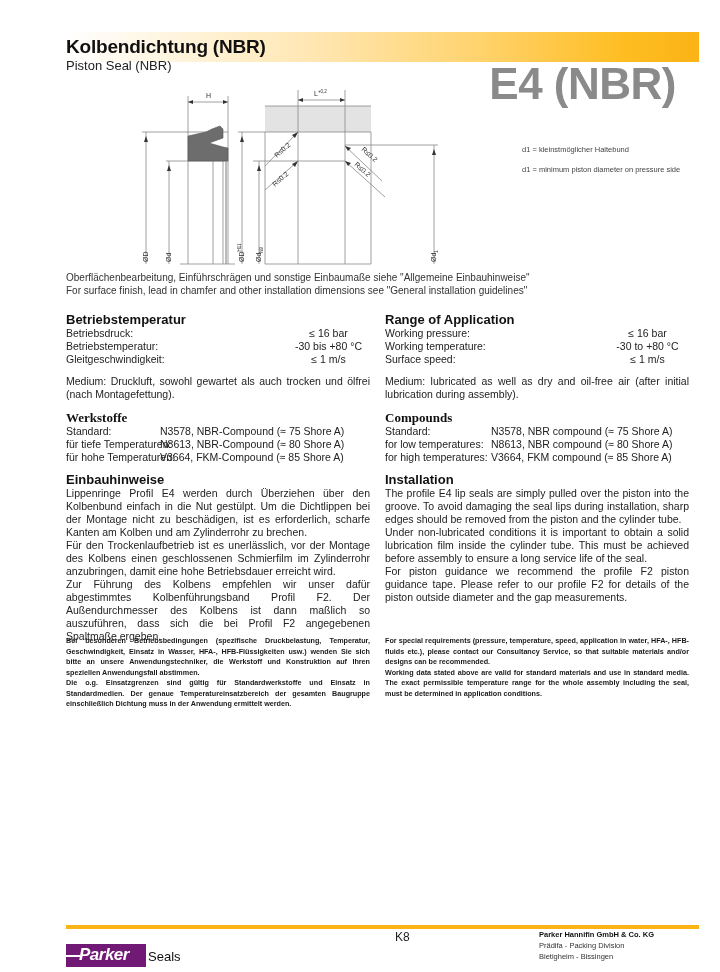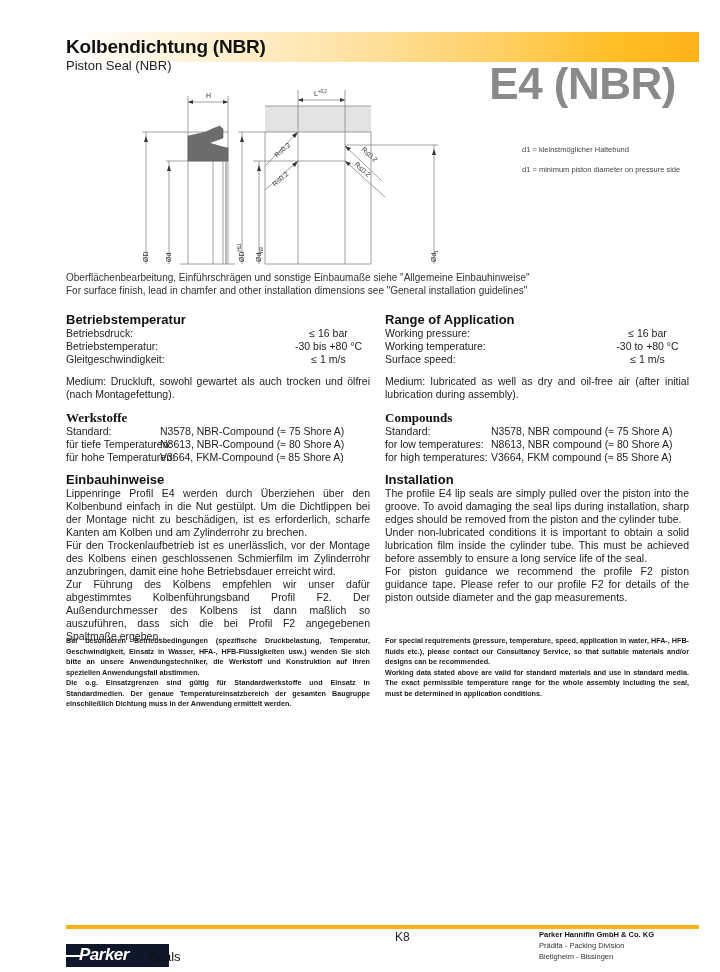--- a/index.html
+++ b/index.html
@@ -34,21 +34,21 @@
   .mat-row.en .k { width: 106px; }
   .sec-gap { margin-top: 9px; font-family: Liberation Serif, serif; }
   .sec-gap2 { margin-top: 8px; }
   .inst p { text-align: justify; text-align-last: left; }
 
   .small-bold { position: absolute; width: 304px; font-size: 7.2px; font-weight: bold; line-height: 10.5px; text-align: justify; color: #1a1a1a; }
   .sb-left { left: 66px; top: 636px; }
   .sb-right { left: 385px; top: 636px; }
 
   .footer-line { position: absolute; left: 66px; top: 925px; width: 633px; height: 4px; background: #fbb316; }
-  .logo-box { position: absolute; left: 66px; top: 944px; width: 103px; height: 23px; background: #0f172a; padding-left: 32px; }
+  .logo-box { position: absolute; left: 66px; top: 944px; width: 80px; height: 23px; background: #701a75; padding-left: 32px; }
   .logo-stripe { position: absolute; left: 0; top: 11px; width: 14px; height: 2px; background: #fff; }
   .logo-text { position: absolute; left: 13px; top: 1px; font-size: 17px; font-weight: bold; color: #fff; font-style: italic; letter-spacing: -0.5px; }
   .logo-seals { position: absolute; left: 148px; top: 949px; font-size: 13px; color: #111; }
   .page-no { position: absolute; left: 371px; top: 930px; font-size: 12px; color: #222; margin-left: 24px; }
   .company { position: absolute; left: 539px; top: 929px; font-size: 7.5px; color: #333; line-height: 11px; }
   .company .b { font-weight: bold; color: #111; }
 </style>
 </head>
 <body>
 

